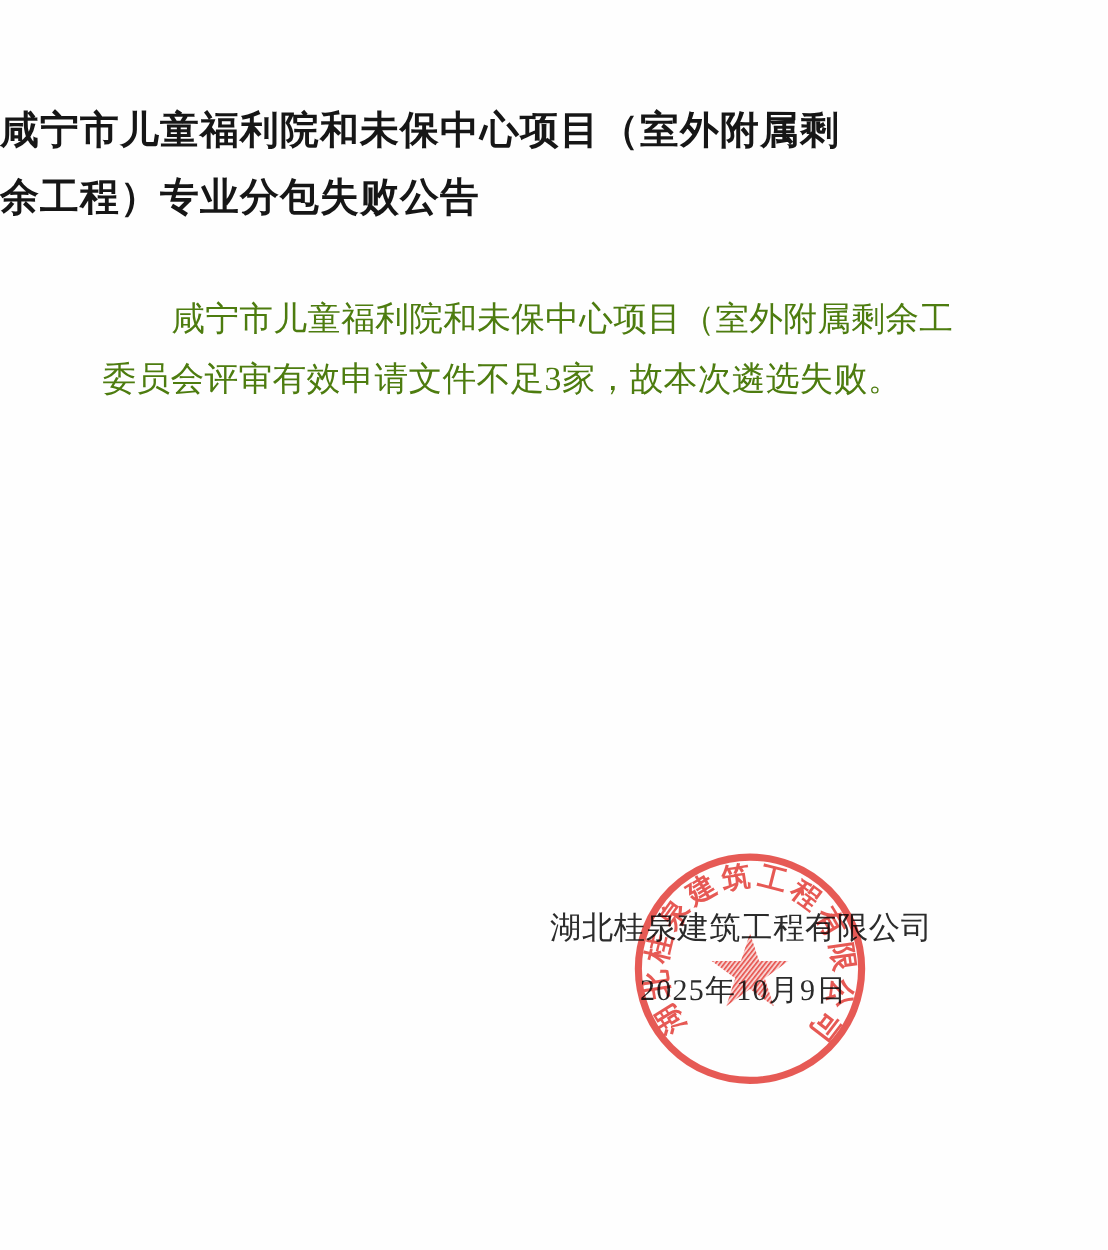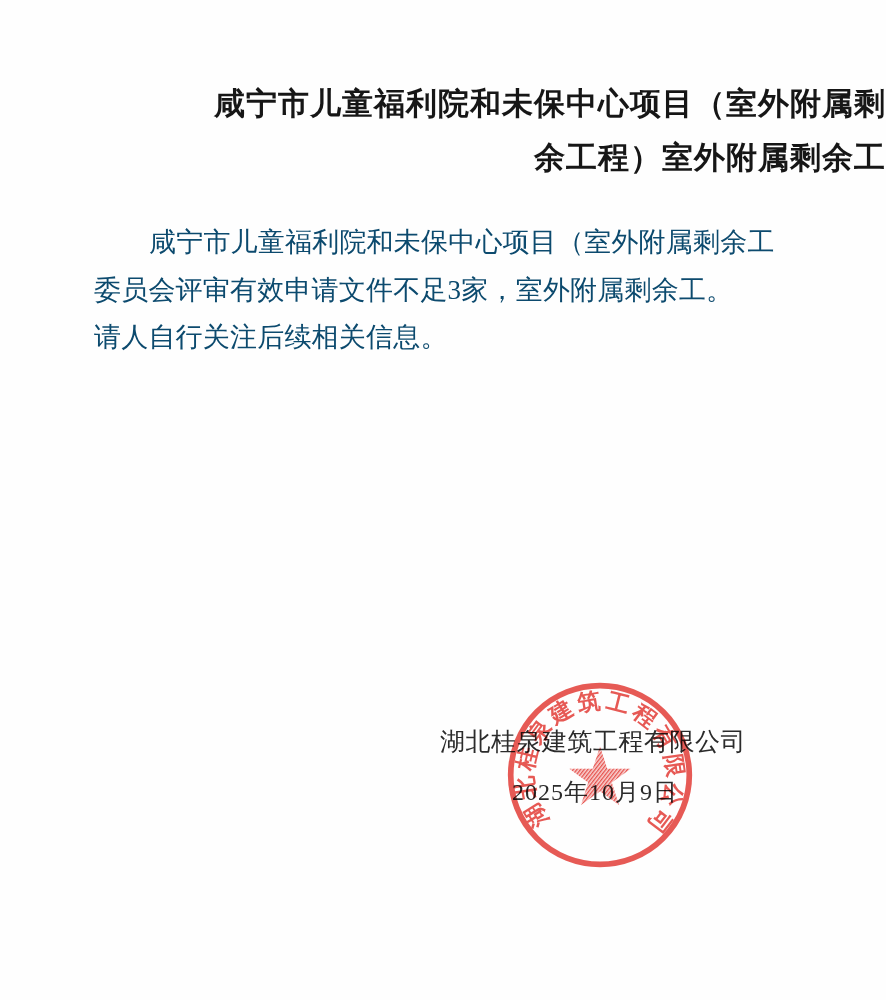--- a/index.html
+++ b/index.html
@@ -10,37 +10,36 @@
     height: 1000px;
     background: #fefefe;
     overflow: hidden;
     font-family: "Liberation Serif", serif;
   }
   .doc-title {
     position: absolute;
     top: 77px;
     left: 0;
     width: 100%;
-    text-align: right;
+    text-align: left;
     font-size: 31px;
     line-height: 54px;
     font-weight: 700;
     letter-spacing: 1px;
     color: #161616;
   }
   .doc-body {
     position: absolute;
-    top: 219px;
+    top: 232px;
     left: 82px;
     width: 722px;
     font-size: 27px;
     line-height: 47.5px;
     letter-spacing: 0.2px;
-    color: #0c4a6e;
-    margin-left: 12px;
+    color: #4d7c0f;
   }
   .body-line { white-space: nowrap; }
   .body-line.indent { text-indent: 55px; }
   .sig-company {
     position: absolute;
     top: 725px;
     left: 440px;
     font-size: 25px;
     letter-spacing: 0.5px;
     color: #2b2b2b;
@@ -70,27 +69,26 @@
     font-weight: 600;
   }
 </style>
 </head>
 <body>
 
 <div class="page">
 
   <div class="doc-title">
     <div>咸宁市儿童福利院和未保中心项目（室外附属剩</div>
-    <div>余工程）室外附属剩余工</div>
+    <div>余工程）专业分包失败公告</div>
   </div>
 
   <div class="doc-body">
     <div class="body-line indent">咸宁市儿童福利院和未保中心项目（室外附属剩余工</div>
-    <div class="body-line">委员会评审有效申请文件不足3家，室外附属剩余工。</div>
-    <div class="body-line">请人自行关注后续相关信息。</div>
+    <div class="body-line">委员会评审有效申请文件不足3家，故本次遴选失败。</div>
   </div>
 
   <div class="sig-company">湖北桂泉建筑工程有限公司</div>
   <div class="sig-date">2025年10月9日</div>
 
   <svg class="seal" viewBox="0 0 200 200">
     <defs>
       <pattern id="sealhatch" width="3" height="3" patternUnits="userSpaceOnUse" patternTransform="rotate(38)">
         <line x1="0.5" y1="0" x2="0.5" y2="3" stroke="#e5433e" stroke-width="1.7"></line>
       </pattern>

